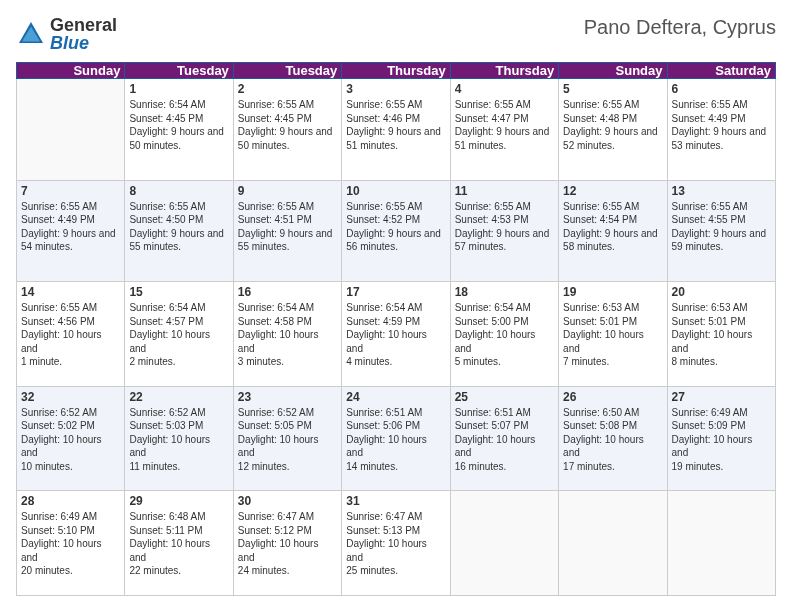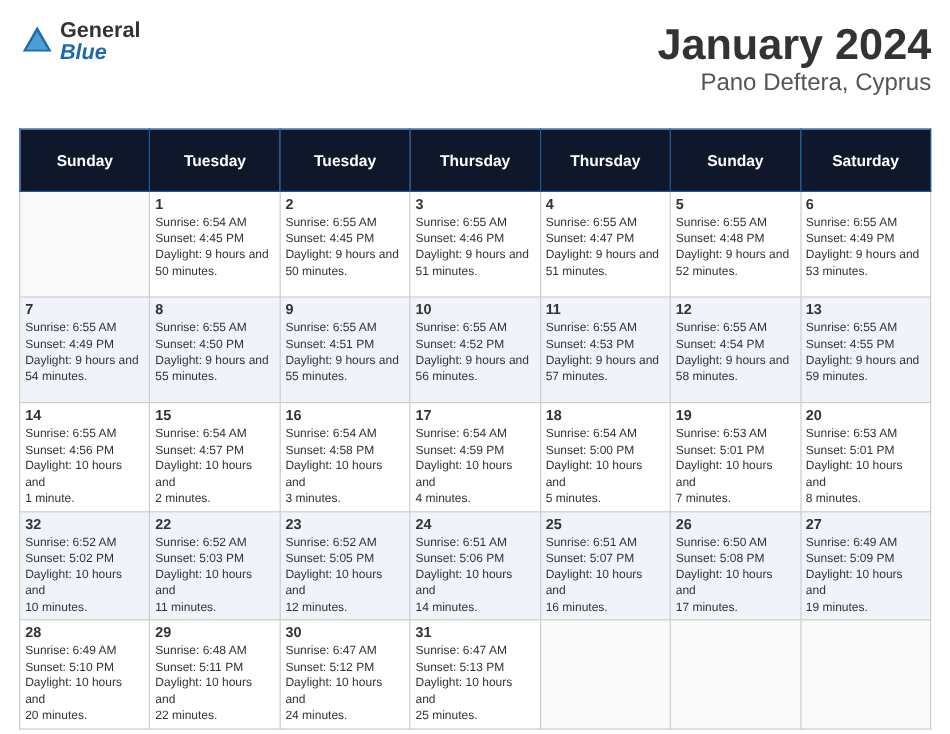--- a/index.html
+++ b/index.html
@@ -14,21 +14,21 @@
       width: 792px;
       height: 612px;
       padding: 16px;
       display: flex;
       flex-direction: column;
     }
     .header {
       display: flex;
       justify-content: space-between;
       align-items: flex-start;
-      margin-bottom: 26px;
+      margin-bottom: 10px;
     }
     .logo {
       display: flex;
       align-items: center;
       gap: 4px;
     }
     .logo-text {
       display: flex;
       flex-direction: column;
       line-height: 1;
@@ -61,26 +61,26 @@
       color: #555;
     }
     .calendar {
       flex: 1;
       border: 1px solid #ccc;
       border-collapse: collapse;
       width: 100%;
       table-layout: fixed;
     }
     .calendar th {
-      background: #0f172a;
+      background: #701a75;
       color: #fff;
       font-size: 13px;
       font-weight: bold;
-      padding: 18px 4px;
-      text-align: center;
+      padding: 0 4px;
+      text-align: right;
       border: 1px solid #1a5a9a;
     }
     .calendar td {
       border: 1px solid #ccc;
       vertical-align: top;
       padding: 3px 4px;
       font-size: 10px;
       color: #333;
       height: 88px;
     }
@@ -117,21 +117,20 @@
       <svg class="logo-icon" viewBox="0 0 40 40">
         <polygon points="20,4 36,32 4,32" fill="#1a6aad"></polygon>
         <polygon points="20,10 32,30 8,30" fill="#4a9fd4"></polygon>
       </svg>
       <div class="logo-text">
         <span class="logo-general">General</span>
         <span class="logo-blue">Blue</span>
       </div>
     </div>
     <div class="title-section">
-      <div class="title-main">January 2024</div>
       <div class="title-sub">Pano Deftera, Cyprus</div>
     </div>
   </div>
 
   <table class="calendar">
     <thead>
       <tr>
       <th>Sunday</th>
           <th>Tuesday</th>
           <th>Tuesday</th>

